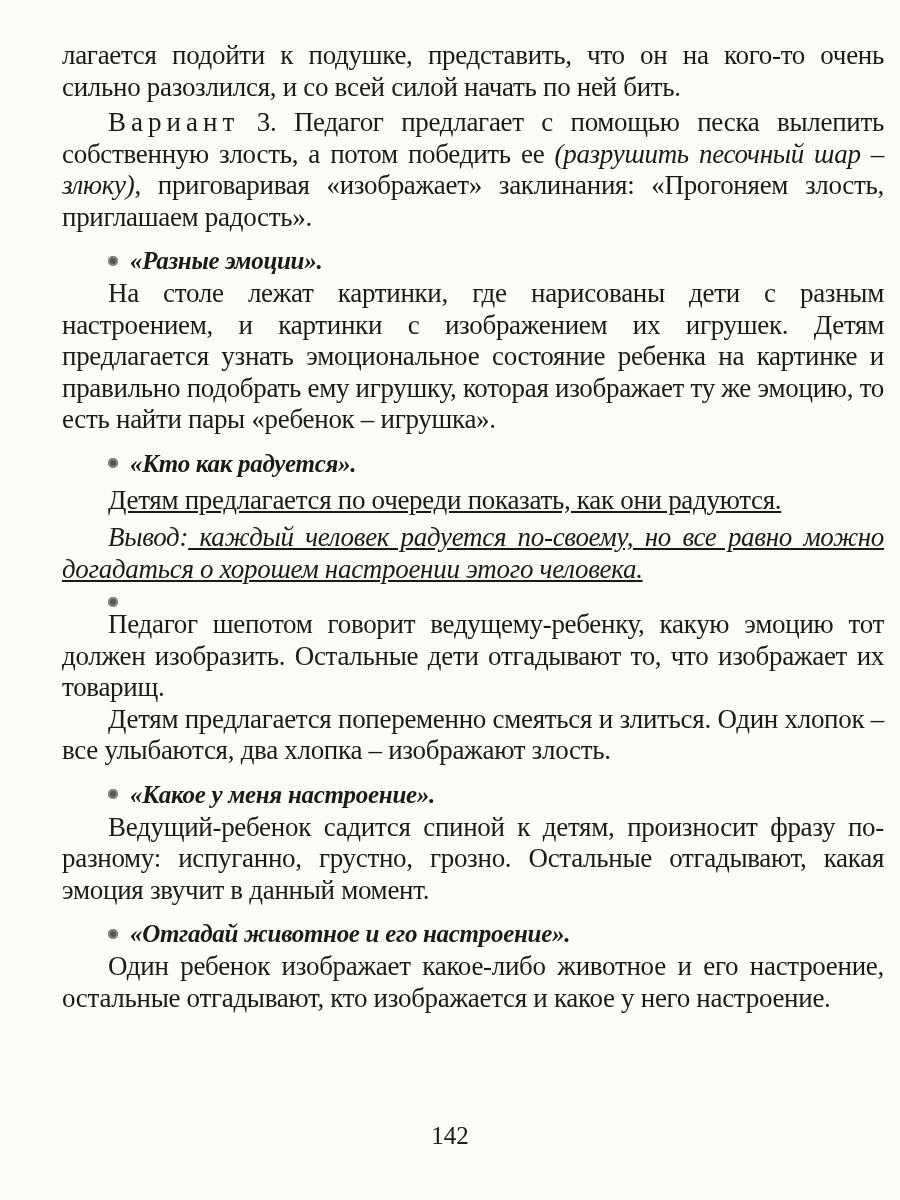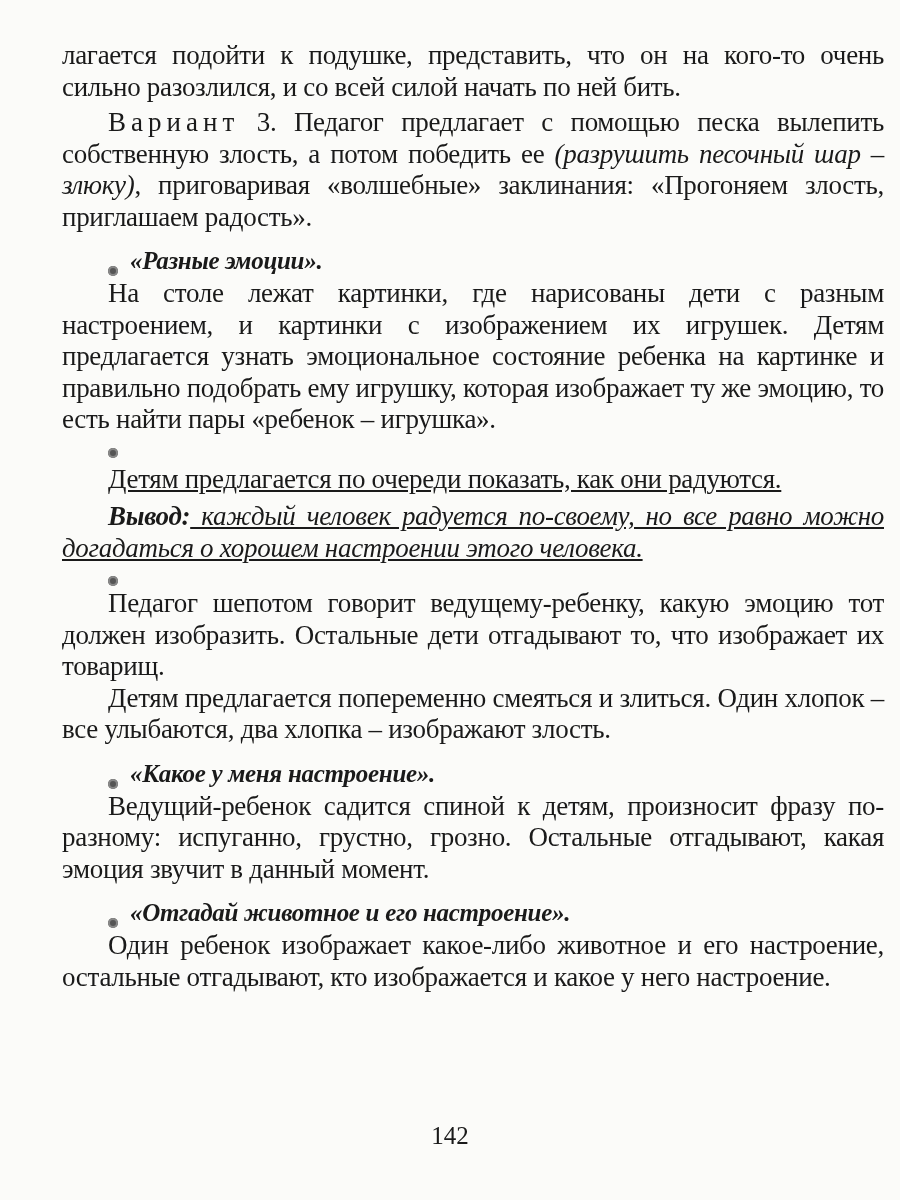--- a/index.html
+++ b/index.html
@@ -32,34 +32,34 @@
     .indent { text-indent: 46px; }
     .spaced { letter-spacing: 5px; }
     .it { font-style: italic; }
     .heading {
       margin: 12px 0 2px 46px;
       font-style: italic;
       font-weight: bold;
       font-size: 25px;
       line-height: 31px;
       display: flex;
-      align-items: flex-end;
+      align-items: center;
     }
     .bullet {
       display: inline-block;
       width: 10px;
       height: 10px;
       border-radius: 50%;
       background: #555;
       box-shadow: inset 0 0 0 2px #888;
       margin-right: 12px;
       flex-shrink: 0;
     }
     .conclusion-label {
-      font-weight: bold;
+      font-weight: normal;
       font-style: italic;
     }
     .conclusion-text { font-style: italic; text-decoration: underline; }
     .page-number {
       position: absolute;
       left: 0;
       width: 900px;
       top: 1122px;
       text-align: center;
       font-size: 25px;
@@ -68,31 +68,32 @@
   </style>
 </head>
 <body>
 
 <div class="page">
 
   <p class="para">лагается подойти к подушке, представить, что он на кого-то очень сильно разозлился, и со всей силой начать по ней бить.</p>
 
   <p class="para indent" style="margin-top:4px;">
     <span class="spaced">Вариант</span>
-    <span>3.</span><span> Педагог предлагает с помощью песка вылепить собственную злость, а потом победить ее </span><span class="it">(разрушить песочный шар – злюку)</span><span>, приговаривая «волшебные» заклинания: «Прогоняем злость, приглашаем радость».</span>
+    <span>3.</span><span> Педагог предлагает с помощью песка вылепить собственную злость, а потом победить ее </span><span class="it">(разрушить песочный шар – злюку)</span><span>, приговаривая «изображает» заклинания: «Прогоняем злость, приглашаем радость».</span>
   </p>
 
   <div class="heading">
     <span class="bullet"></span>
     <span>«Разные эмоции».</span>
   </div>
   <p class="para indent">На столе лежат картинки, где нарисованы дети с разным настроением, и картинки с изображением их игрушек. Детям предлагается узнать эмоциональное состояние ребенка на картинке и правильно подобрать ему игрушку, которая изображает ту же эмоцию, то есть найти пары «ребенок – игрушка».</p>
 
   <div class="heading">
     <span class="bullet"></span>
+    <span>«Кто как радуется».</span>
   </div>
   <p class="para indent" style="margin-top:6px;text-decoration:underline;">Детям предлагается по очереди показать, как они радуются.</p>
   <p class="para indent" style="margin-top:6px;">
     <span class="conclusion-label">Вывод:</span><span class="conclusion-text"> каждый человек радуется по-своему, но все равно можно догадаться о хорошем настроении этого человека.</span>
   </p>
 
   <div class="heading">
     <span class="bullet"></span>
   </div>
   <p class="para indent">Педагог шепотом говорит ведущему-ребенку, какую эмоцию тот должен изобразить. Остальные дети отгадывают то, что изображает их товарищ.</p>

